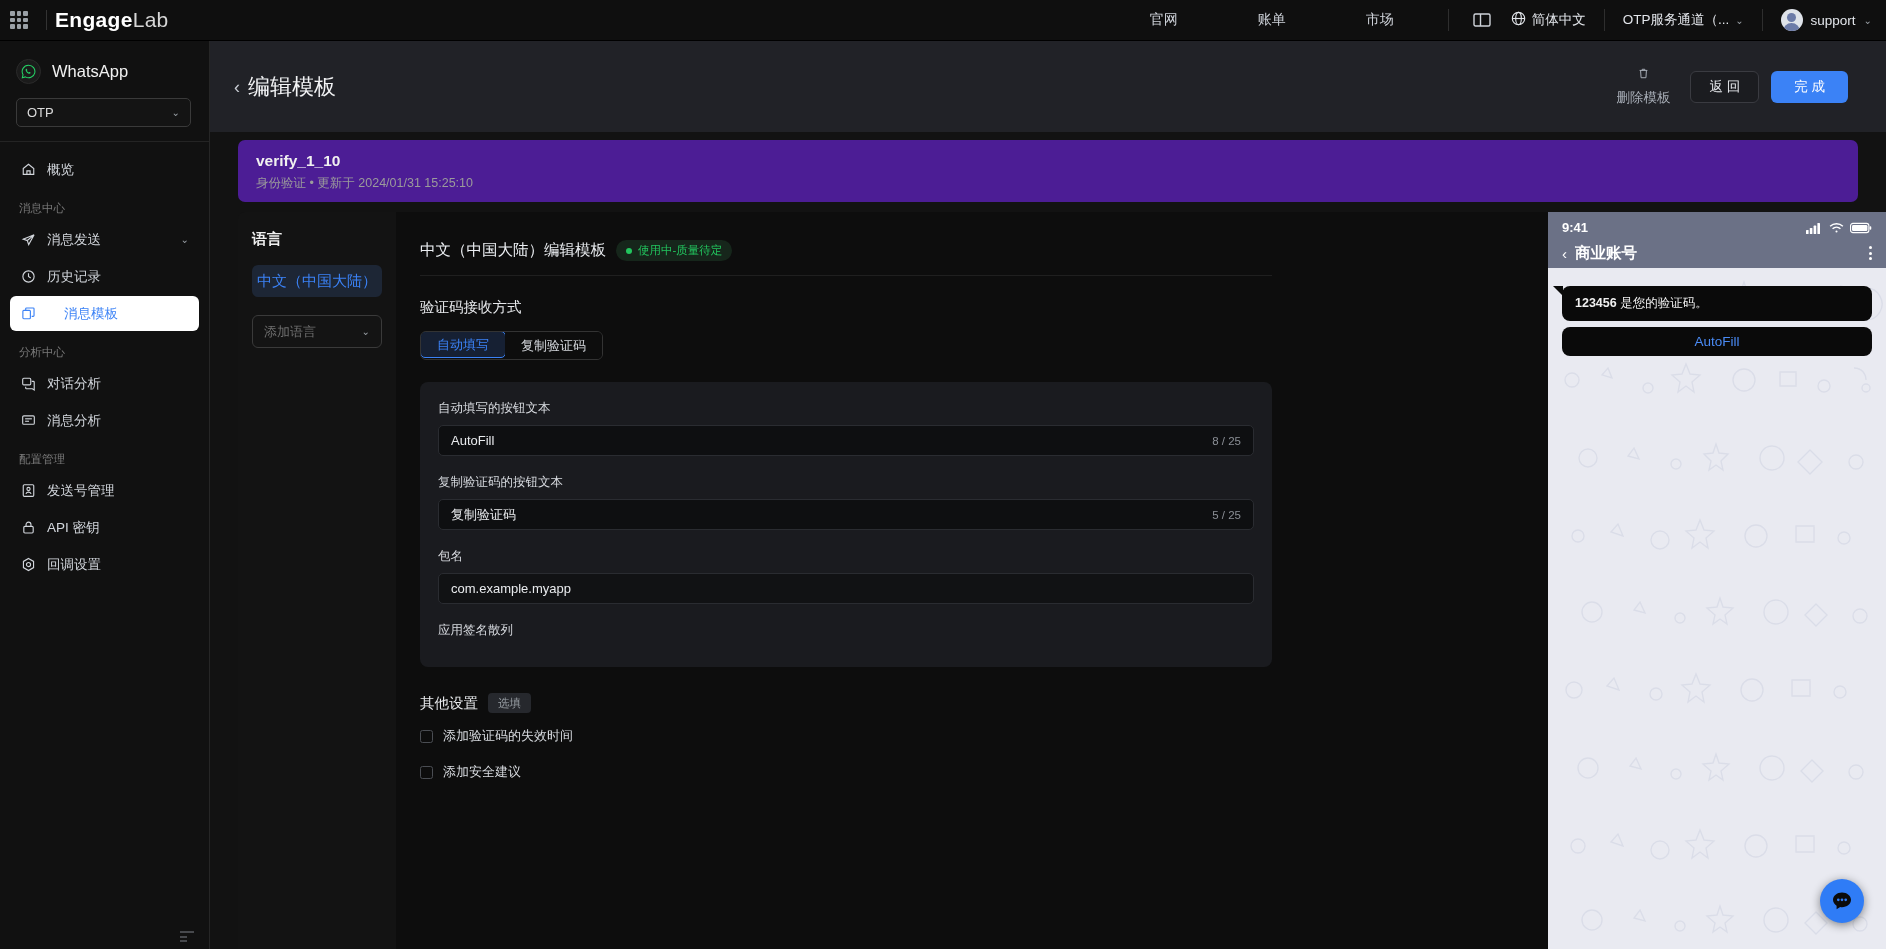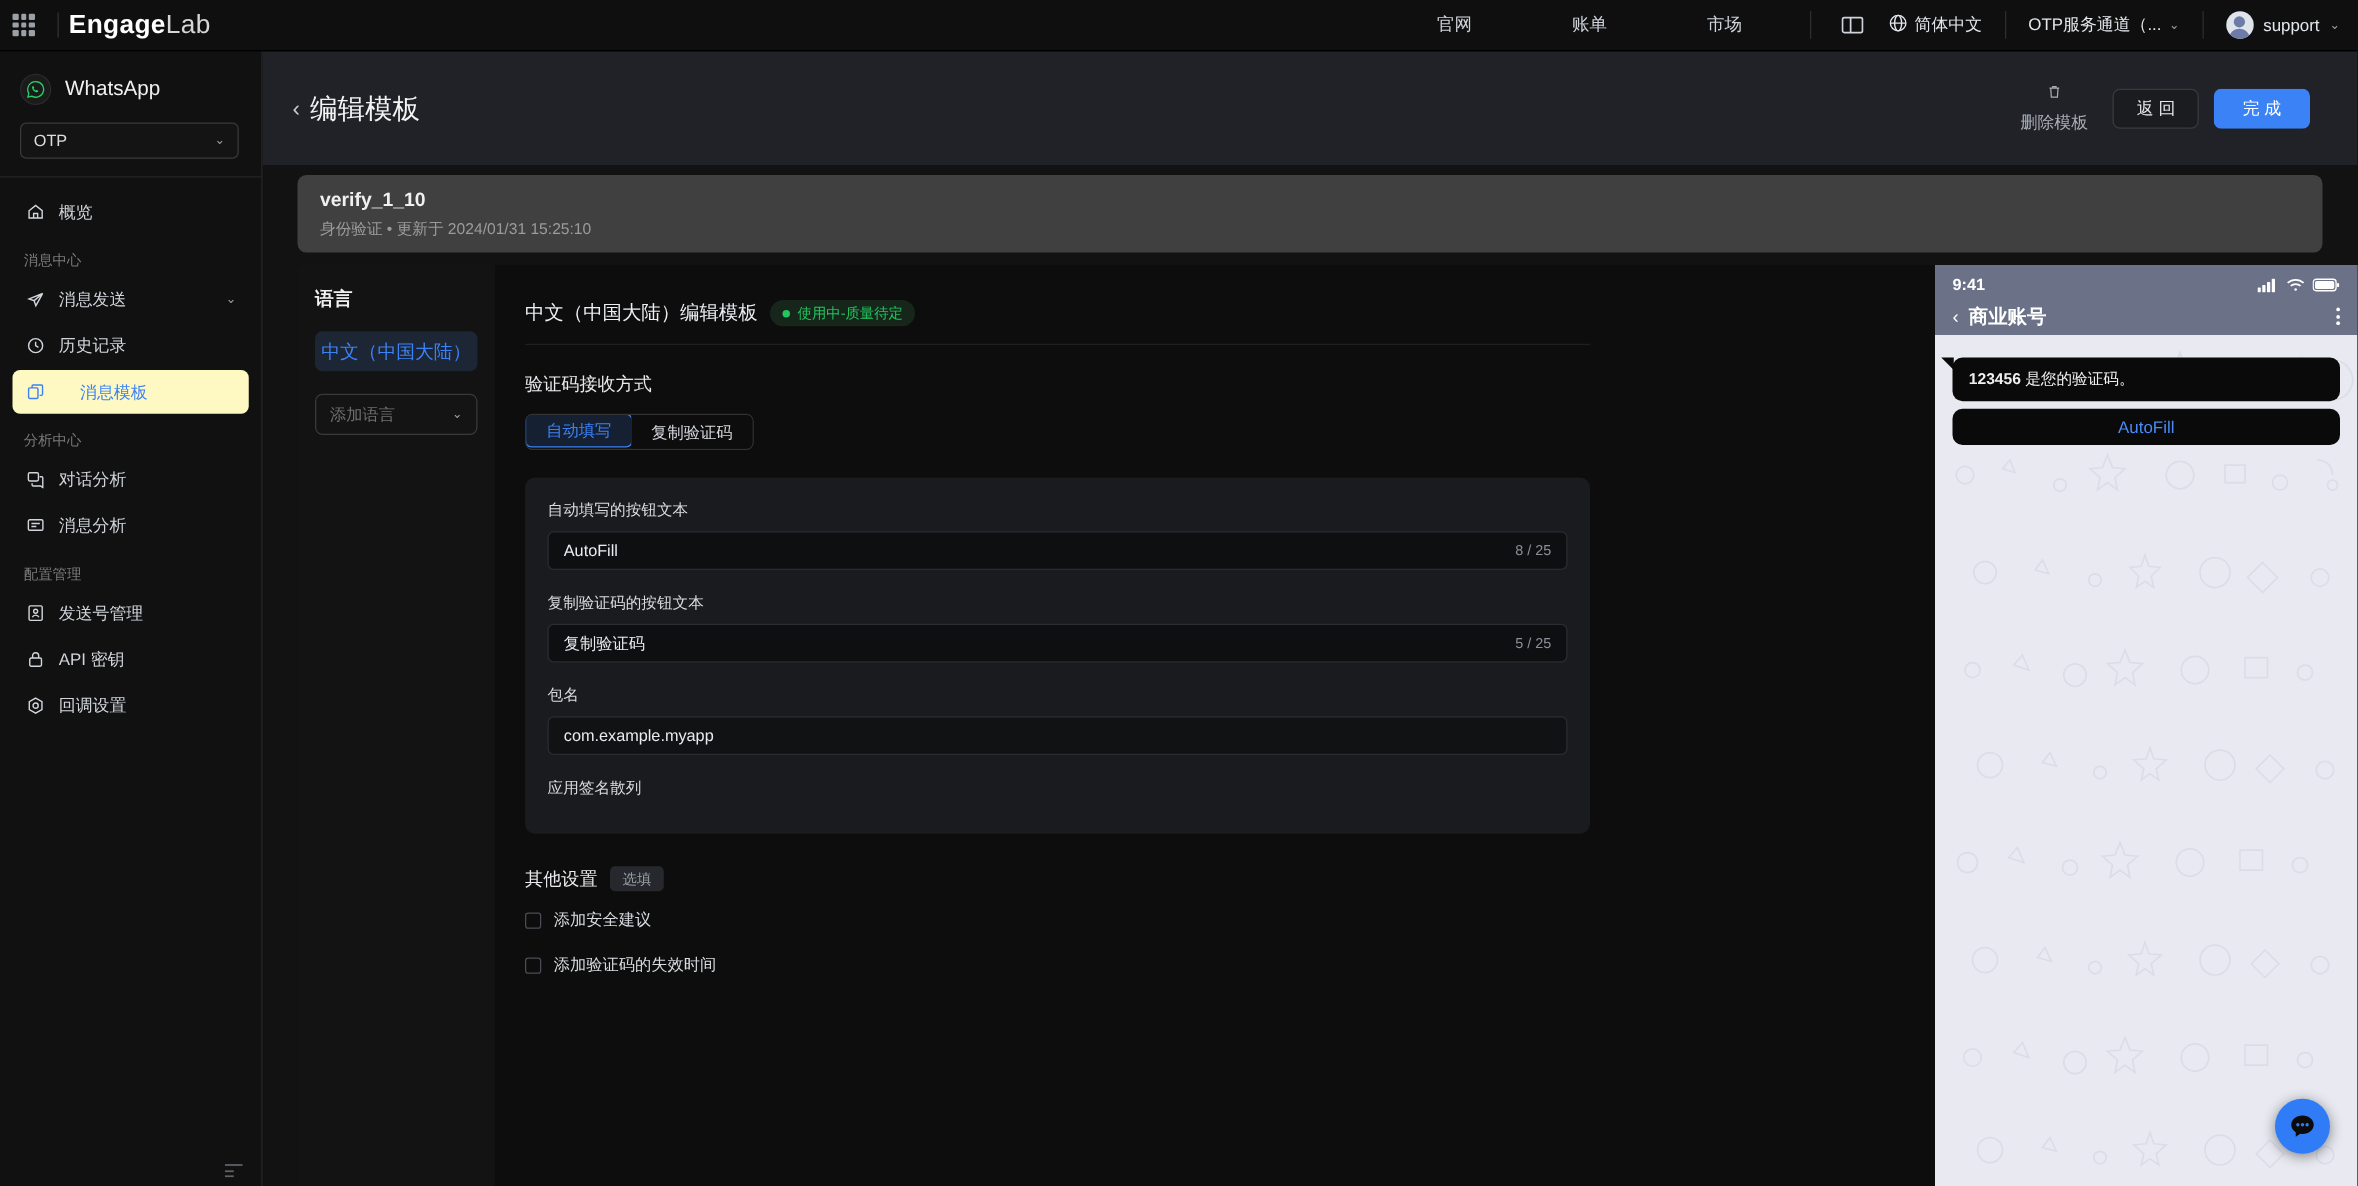--- a/index.html
+++ b/index.html
@@ -65,21 +65,21 @@
     width:175px;height:29px;border:1px solid #3a3a3a;border-radius:5px;
     background:#141414;display:flex;align-items:center;justify-content:space-between;
     padding:0 10px; font-size:13px;color:#dcdcdc;cursor:pointer;
   }
   .side-nav { padding: 10px 10px 0 10px; }
   .nav-group-label { font-size:11.5px;color:#7a7a7a;padding:12px 9px 6px 9px; }
   .nav-item {
     display:flex;align-items:center;gap:11px;height:35px;padding:0 10px;
     border-radius:6px;font-size:13.5px;color:#d2d6dc;cursor:pointer;margin-bottom:2px;
   }
-  .nav-item.active { background:#fef9c3; color:#3b82f6;gap:28px; }
+  .nav-item.active { background:#ffffff; color:#3b82f6;gap:28px; }
   .nav-item .ico { width:16px;height:16px;display:flex;align-items:center;justify-content:center;flex:none;color:inherit;}
   .nav-item .lbl { flex:1; }
   .nav-item .chev { font-size:10px;color:#9aa0a6; }
   .collapse-handle {
     position:absolute;left:178px;bottom:6px;width:18px;height:14px;cursor:pointer;opacity:.65;
   }
 
   
   .page-header {
     position:absolute;left:210px;top:41px;width:1676px;height:91px;
@@ -92,21 +92,21 @@
   .btn {
     height:32px;border-radius:6px;font-size:13.5px;display:flex;align-items:center;
     justify-content:center;cursor:pointer;padding:0 18px; border:1px solid transparent;
   }
   .btn-ghost { background:#1b1c20;border-color:#3a3b41;color:#e6e8ec;margin-right:12px; }
   .btn-primary { background:#3b82f6;color:#fff;font-weight:500;padding:0 22px;margin-right:14px;}
 
   
   .info-card {
     position:absolute;left:238px;top:140px;width:1620px;height:62px;
-    background:#404040;border-radius:7px;padding:12px 18px;
+    background:#4c1d95;border-radius:7px;padding:12px 18px;
   }
   .info-name { font-size:15.5px;color:#f0f0f0;font-weight:600;margin-bottom:5px; }
   .info-sub { font-size:12.5px;color:#9b9b9b; }
 
   
   .lang-panel {
     position:absolute;left:238px;top:212px;width:158px;height:737px;
     background:#131313;border-radius:7px 0 0 0;padding:18px 14px;
   }
   .lang-h { font-size:15px;color:#f0f0f0;font-weight:600;margin-bottom:16px; }
@@ -463,25 +463,25 @@
       </div>
     </div>
 
     <div class="other-row">
       <span class="other-title">其他设置</span>
       <span class="opt-pill">选填</span>
     </div>
 
     <div class="check-row">
       <span class="cbox"></span>
-      <span class="check-lbl">添加安全建议</span>
+      <span class="check-lbl">添加验证码的失效时间</span>
     </div>
     <div class="check-row">
       <span class="cbox"></span>
-      <span class="check-lbl">添加验证码的失效时间</span>
+      <span class="check-lbl">添加安全建议</span>
     </div>
   </div>
 
   <div class="preview"></div>
 
   <div class="phone">
     <div class="phone-top">
       <div class="phone-status">
         <span class="phone-time">9:41</span>
         <span class="phone-sig">

